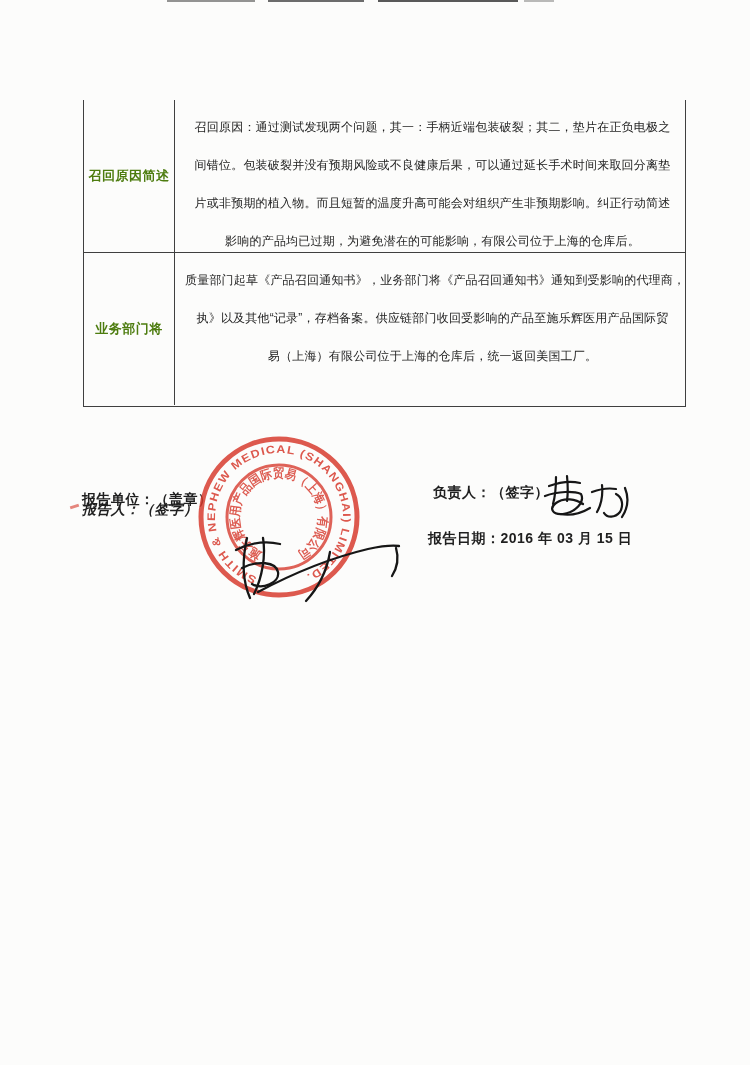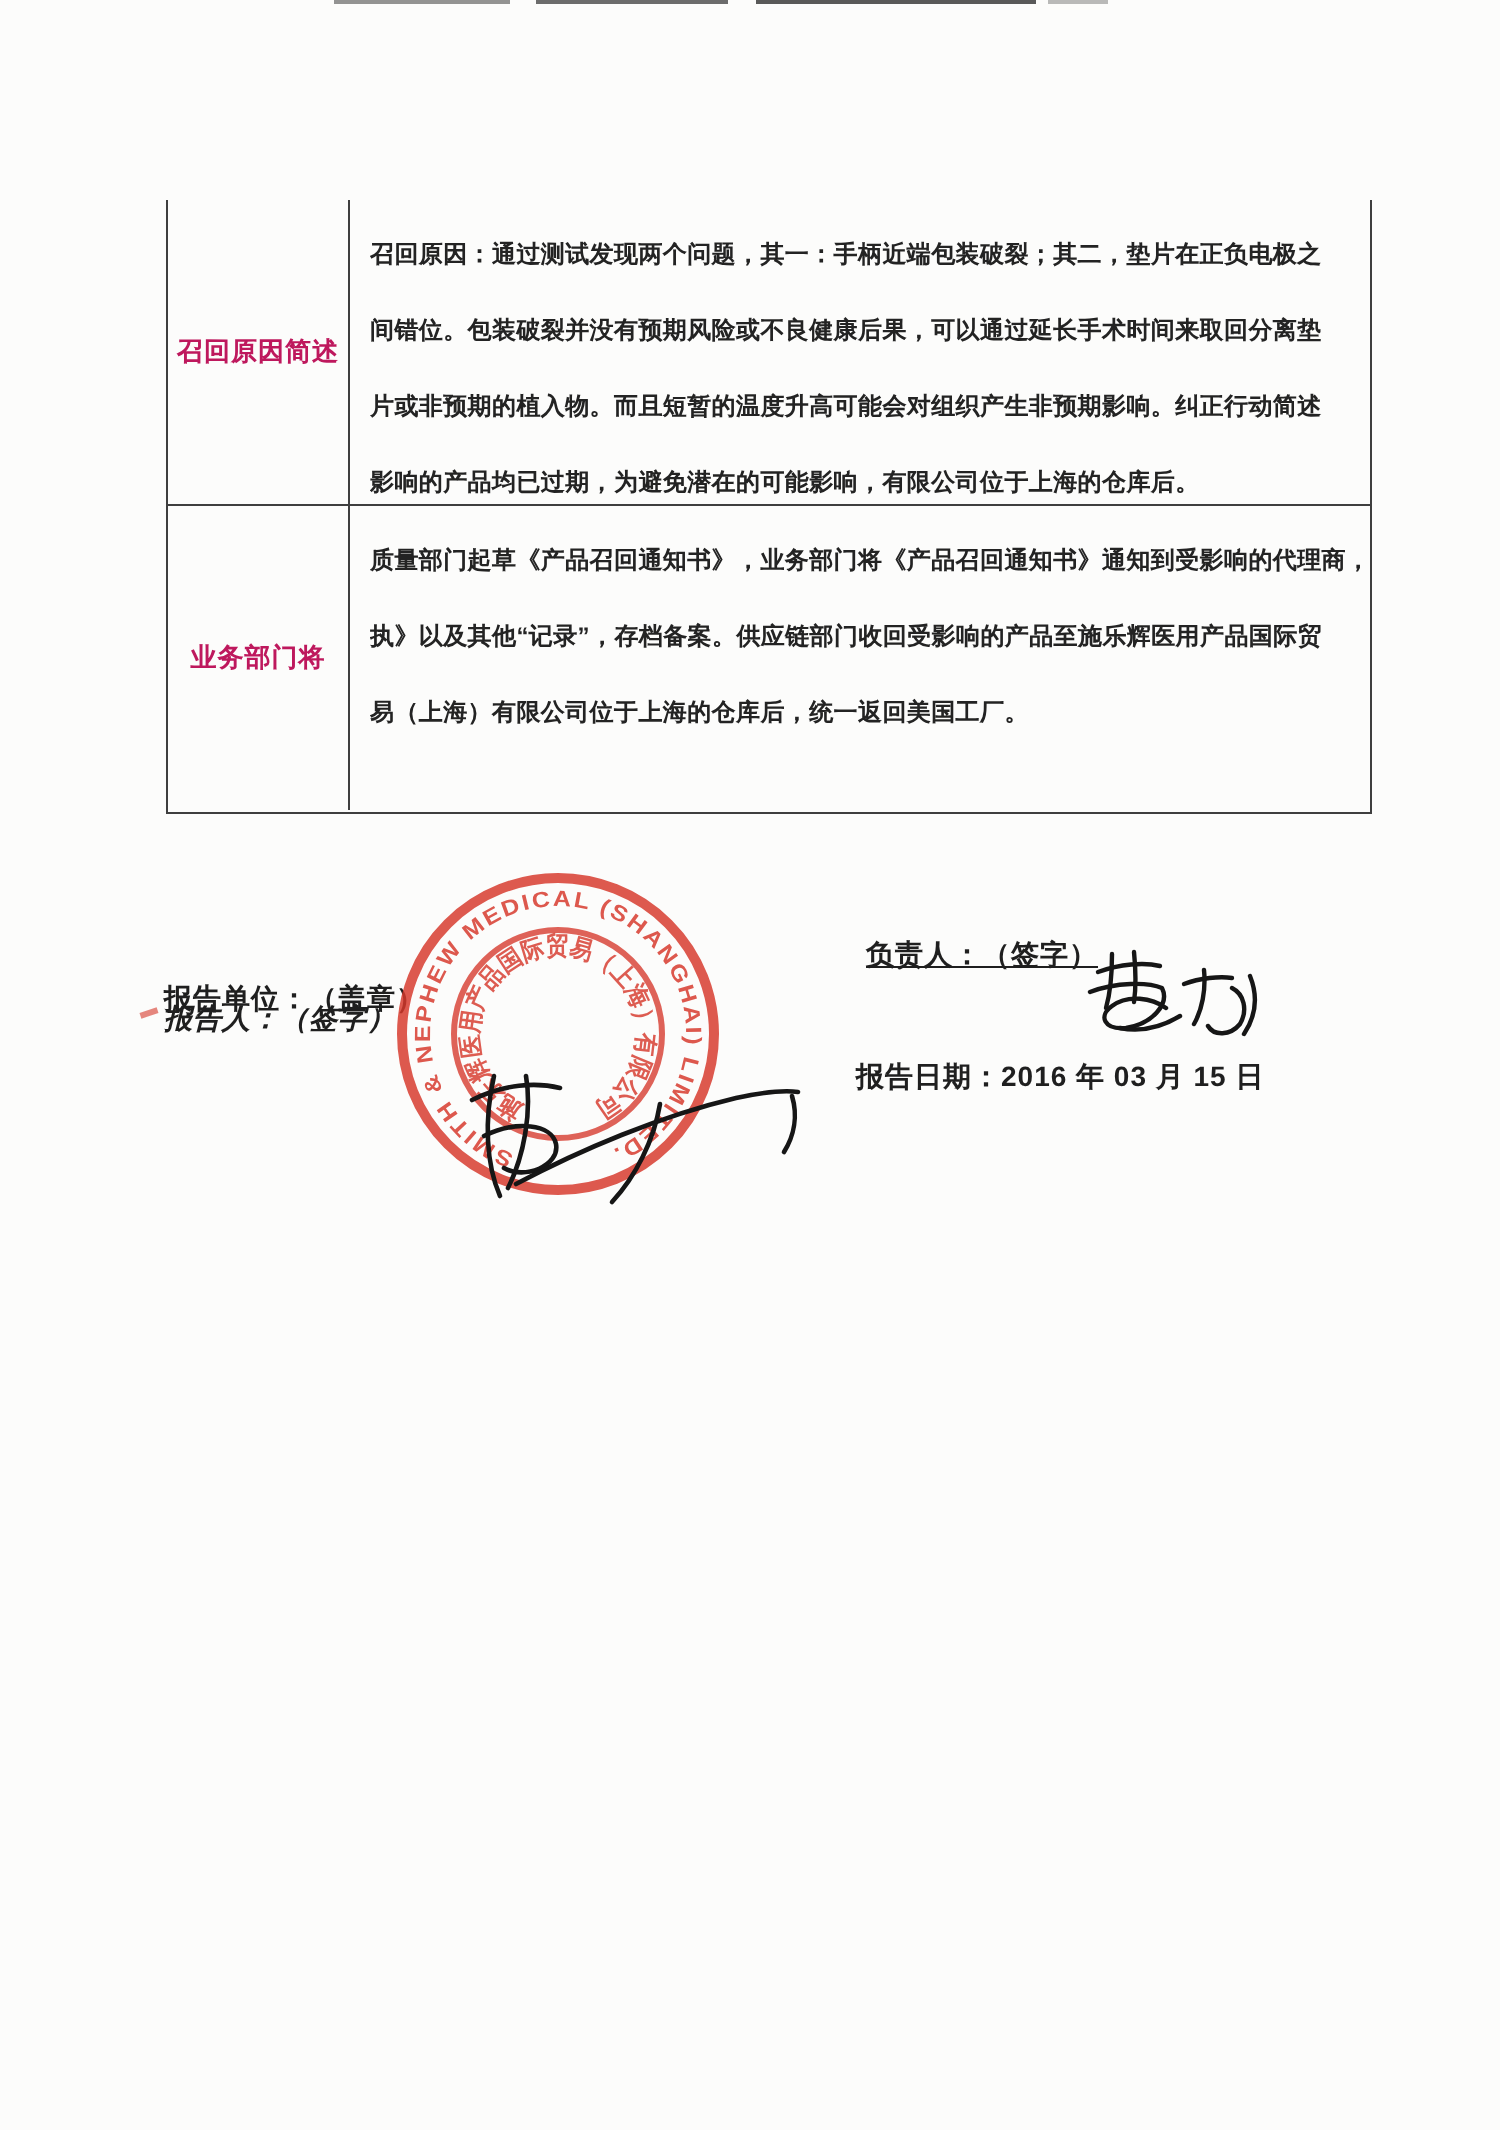--- a/index.html
+++ b/index.html
@@ -24,33 +24,33 @@
     position:absolute;left:83px;top:100px;width:603px;height:307px;
     border-left:1.8px solid #3f3f3f;border-right:1.8px solid #3f3f3f;border-bottom:1.8px solid #3f3f3f;
     box-sizing:border-box;
   }
   .t-row{display:flex;box-sizing:border-box;}
   .t-row.first{height:153px;border-bottom:1.4px solid #3f3f3f;}
   .t-row.second{height:152px;}
   .label-cell{
     width:91px;flex:0 0 91px;border-right:1.4px solid #3f3f3f;box-sizing:border-box;
     display:flex;align-items:center;justify-content:center;
-    font-size:13px;font-weight:600;letter-spacing:.5px;color:#be185d;
+    font-size:13px;font-weight:600;letter-spacing:.5px;color:#4d7c0f;
   }
   .content-cell{flex:1;padding:8px 5px 0 10px;box-sizing:border-box;overflow:hidden;}
   .cline{
-    height:38px;line-height:38px;font-size:12px;font-weight:700;color:#232323;
-    letter-spacing:.2px;white-space:nowrap;overflow:hidden;
+    height:38px;line-height:38px;font-size:12px;font-weight:400;color:#232323;
+    letter-spacing:.2px;white-space:nowrap;overflow:hidden;text-align:center;
   }
 
   
   .sig-label{position:absolute;font-size:14px;font-weight:600;color:#1f1f1f;letter-spacing:.5px;white-space:nowrap;}
   .lab-unit{left:82px;top:491px;}
   .lab-reporter{left:82px;top:501px;font-style:italic;}
-  .lab-responsible{left:433px;top:469px;text-decoration:underline;}
+  .lab-responsible{left:433px;top:484px;}
   .lab-date{left:428px;top:530px;}
 
   
   .stamp{position:absolute;left:198px;top:436px;width:162px;height:162px;opacity:.92;}
   .stamp svg{display:block;}
 
   
   .ink{position:absolute;pointer-events:none;}
   .ink-stamp{left:215px;top:520px;width:200px;height:95px;}
   .ink-resp{left:535px;top:462px;width:110px;height:70px;}

